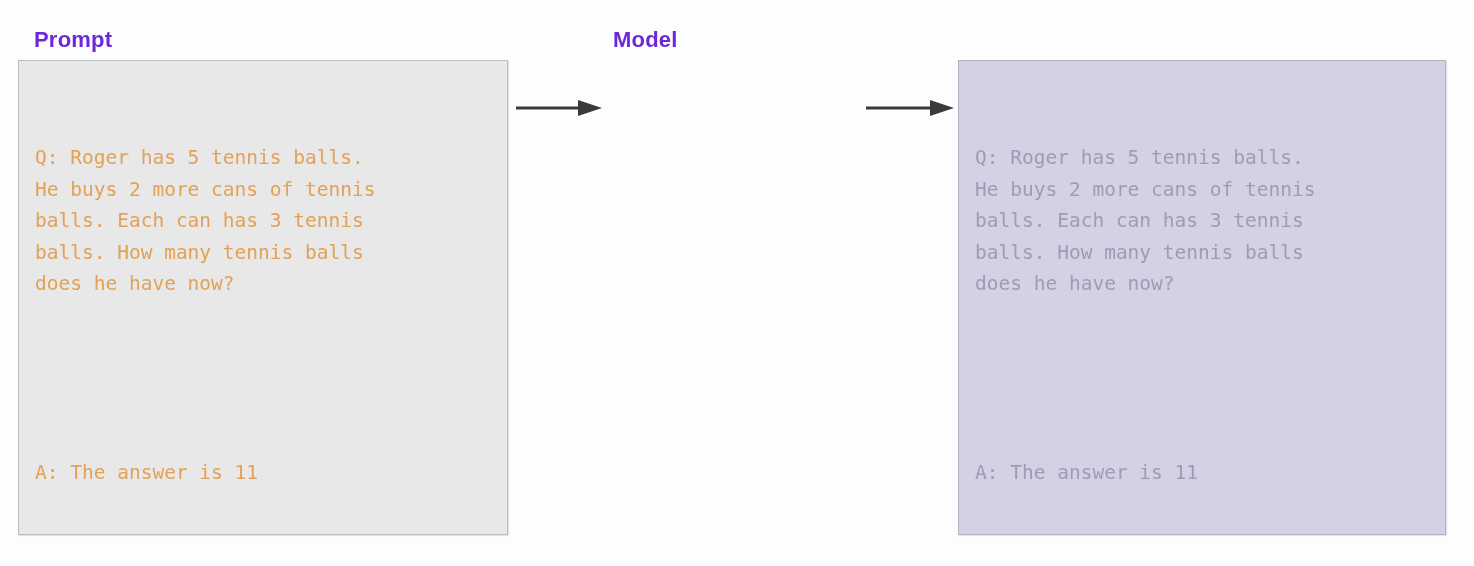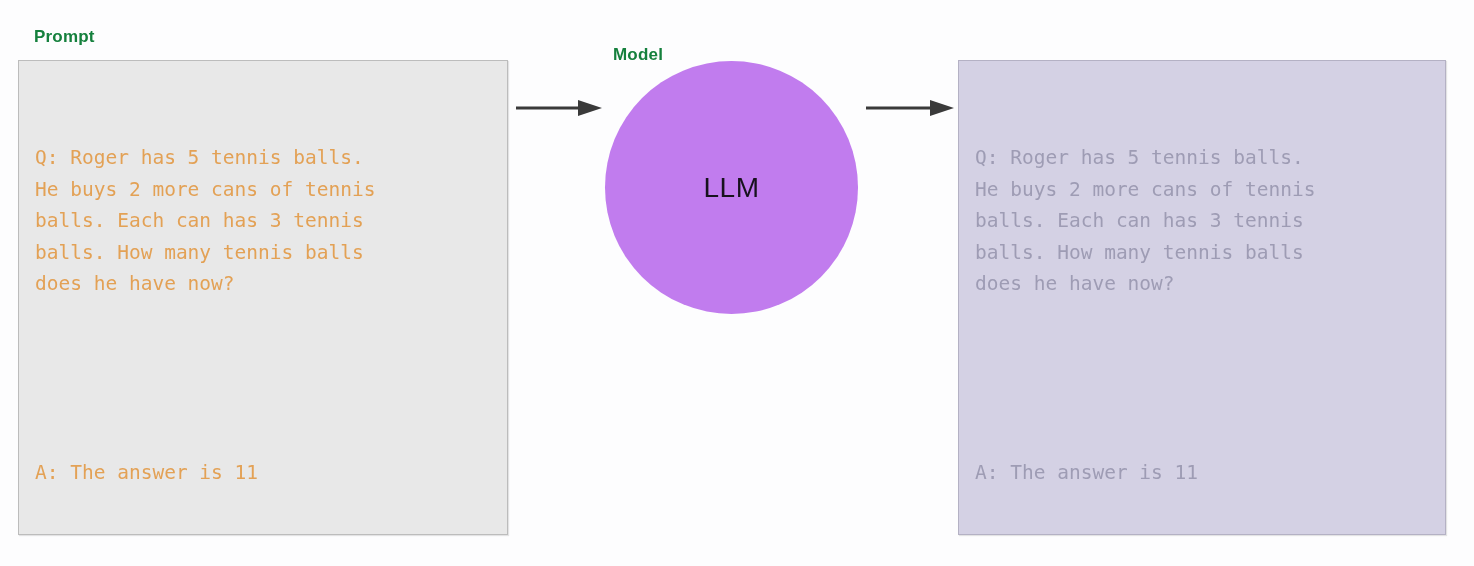--- a/index.html
+++ b/index.html
@@ -14,27 +14,27 @@
     background: #fdfdfe;
     overflow: hidden;
     font-family: "Liberation Sans", sans-serif;
   }
 
   
   .col-heading {
     position: absolute;
     font-family: "Liberation Sans", sans-serif;
     font-weight: bold;
-    font-size: 17px;
+    font-size: 22px;
     letter-spacing: 0.2px;
-    color: #15803d;
+    color: #6d28d9;
     white-space: nowrap;
   }
   #heading-prompt     { left: 34px;  top: 27px; }
-  #heading-model      { left: 613px; top: 27px; margin-top: 18px; }
+  #heading-model      { left: 613px; top: 27px; }
   #heading-completion { left: 972px; top: 27px; }
 
   
   .textbox {
     position: absolute;
     box-sizing: border-box;
     border: 1px solid #b9b9bd;
     padding: 18px 16px 14px 16px;
     font-family: "DejaVu Sans Mono", "Liberation Mono", monospace;
     font-size: 19.5px;
@@ -129,23 +129,20 @@
     
   </div>
 
   <div class="arrow" id="arrow-in">
     <svg width="86" height="22" viewBox="0 0 86 22">
       <line x1="0" y1="11" x2="66" y2="11" stroke="#3a3a3a" stroke-width="3"></line>
       <polygon points="62,3 86,11 62,19" fill="#3a3a3a"></polygon>
     </svg>
   </div>
 
-  <div id="llm-circle">
-    <span id="llm-label">LLM</span>
-  </div>
 
   <div class="arrow" id="arrow-out">
     <svg width="88" height="22" viewBox="0 0 88 22">
       <line x1="0" y1="11" x2="68" y2="11" stroke="#3a3a3a" stroke-width="3"></line>
       <polygon points="64,3 88,11 64,19" fill="#3a3a3a"></polygon>
     </svg>
   </div>
 
   <div class="textbox" id="completion-box">
     <span class="seg seg-echo">Q: Roger has 5 tennis balls.

